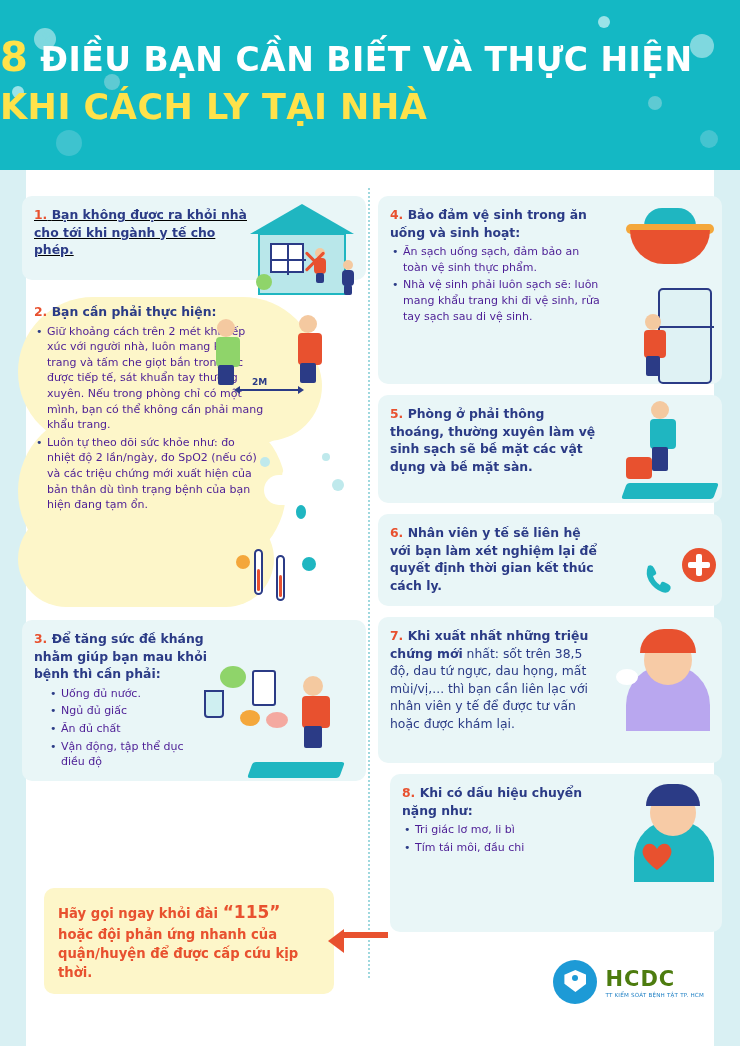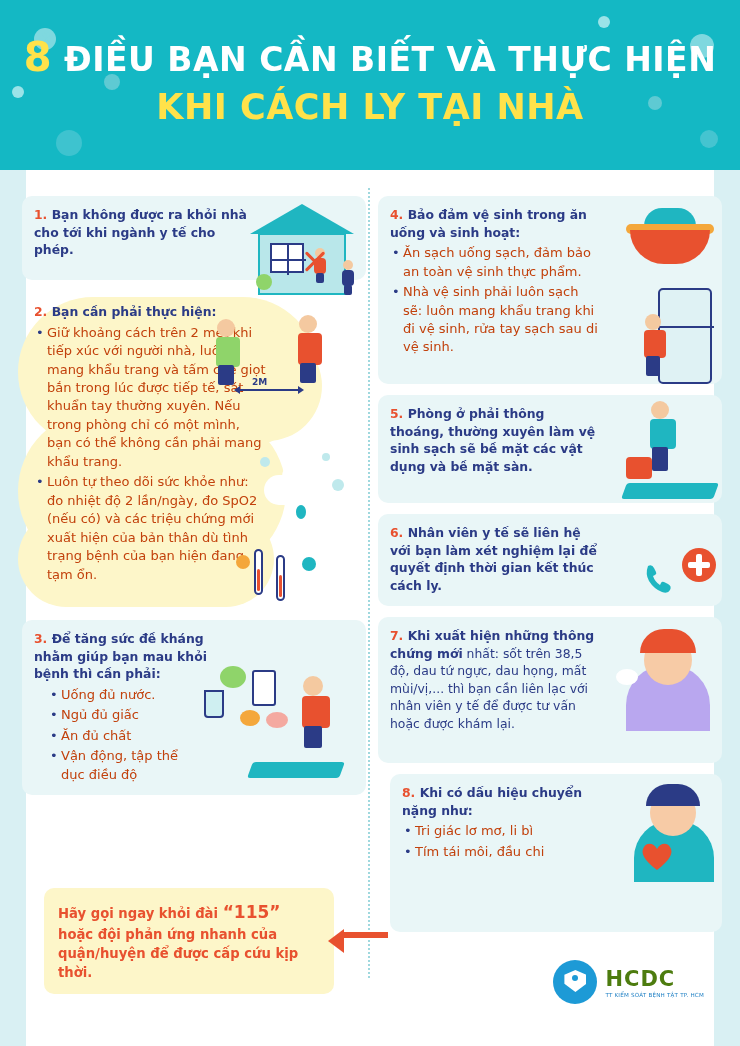--- a/index.html
+++ b/index.html
@@ -14,21 +14,21 @@
   
   .header {
     position: relative;
     height: 170px;
     background: #14b8c4;
     overflow: hidden;
   }
   .header-inner {
     position: relative;
     z-index: 3;
-    text-align: center;
+    text-align: left;
     padding-top: 34px;
   }
   .title-1 {
     font-size: 33px;
     font-weight: bold;
     color: #ffffff;
     letter-spacing: 0.5px;
     line-height: 1.15;
   }
   .title-1 .num { color: #ffe24a; font-size: 40px; }
@@ -117,23 +117,23 @@
   .item-head .normal { font-weight: normal; color: #2b3b86; }
 
   ul.bullets {
     list-style: none;
     margin: 3px 0 0 0;
     padding: 0;
   }
   ul.bullets li {
     position: relative;
     padding-left: 13px;
-    font-size: 13px;
+    font-size: 11px;
     line-height: 1.42;
-    color: #c2410c;
+    color: #4c1d95;
     margin-top: 2px;
   }
   ul.bullets li::before {
     content: "•";
     position: absolute;
     left: 2px; top: 0;
     color: #2b3b86;
   }
   .ml { margin-left: 0; }
 
@@ -358,21 +358,21 @@
 </div>
 
 <div class="sheet">
   <div class="sheet-bg"></div>
   <div class="left-wash"></div>
   <div class="right-wash"></div>
   <div class="dotted-divider"></div>
 
   <div class="col col-left">
 
-    <div class="card" style="min-height:84px;">
+    <div class="card" style="min-height:84px;text-decoration:underline;">
       <div class="item-head txt-narrow">
         <span class="n">1.</span>
         <span>Bạn không được ra khỏi nhà cho tới khi ngành y tế cho phép.</span>
       </div>
 
       <div class="house">
         <div class="roof"></div>
         <div class="body"></div>
         <div class="win"></div>
         <div class="person" style="left:72px;top:48px;">
@@ -522,21 +522,21 @@
         <div class="med-cross"></div>
         <svg width="40" height="40" viewBox="0 0 40 40" style="position:absolute;left:2px;top:24px;">
           <path d="M10 8 q4 -2 6 2 l2 4 q1 2 -1 3 l-2 1 q2 6 7 9 l1 -2 q1 -2 3 -1 l4 2 q4 2 2 6 q-2 4 -8 2 q-8 -3 -13 -11 q-4 -7 -1 -15 z" fill="#1fb6c1"></path>
         </svg>
       </div>
     </div>
 
     <div class="card" style="min-height:146px;">
       <div class="item-head txt-narrow-4">
         <span class="n">7.</span>
-        <span>Khi xuất hiện những thông chứng mới</span><span class="normal"> nhất: sốt trên 38,5 độ, dau tứ ngực, dau họng, mất mùi/vị,... thì bạn cần liên lạc với nhân viên y tế để được tư vấn hoặc được khám lại.</span>
+        <span>Khi xuất nhất những triệu chứng mới</span><span class="normal"> nhất: sốt trên 38,5 độ, dau tứ ngực, dau họng, mất mùi/vị,... thì bạn cần liên lạc với nhân viên y tế để được tư vấn hoặc được khám lại.</span>
       </div>
       <div class="sick" style="right:2px;top:8px;">
         <div class="blob-purple" style="left:10px;top:40px;width:84px;height:66px;border-radius:40px 40px 0 0;"></div>
         <div class="blob-white" style="left:28px;top:10px;width:48px;height:50px;background:#f7cba6;"></div>
         <div class="rect" style="left:24px;top:4px;width:56px;height:24px;background:#e8512f;border-radius:28px 28px 0 0;"></div>
         <div class="blob-white" style="left:0px;top:44px;width:22px;height:16px;"></div>
       </div>
     </div>
 
     <div class="card" style="min-height:158px;margin-left:12px;">

